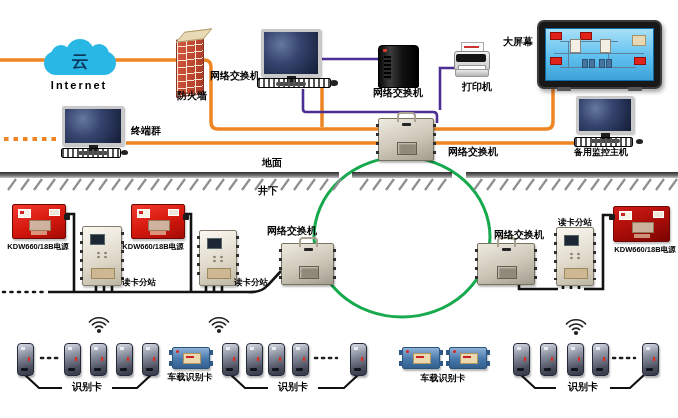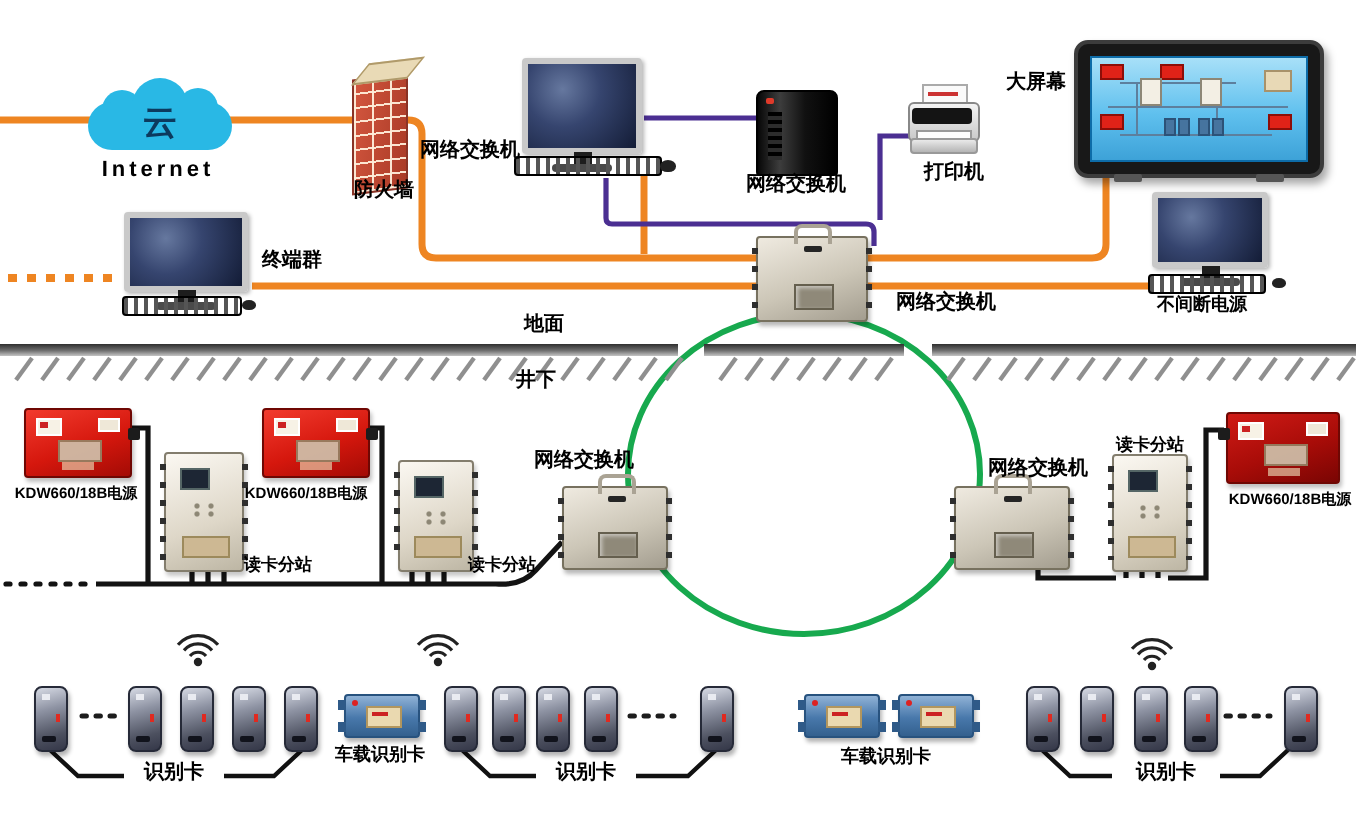--- a/index.html
+++ b/index.html
@@ -476,21 +476,21 @@
     </div>
 
   <div class="lbl en" style="left:79px;top:80px;">Internet</div>
   <div class="lbl" style="left:192px;top:91px;">防火墙</div>
   <div class="lbl" style="left:235px;top:71px;">网络交换机</div>
   <div class="lbl" style="left:398px;top:88px;">网络交换机</div>
   <div class="lbl" style="left:477px;top:82px;">打印机</div>
   <div class="lbl" style="left:518px;top:37px;text-align:right;">大屏幕</div>
   <div class="lbl" style="left:146px;top:126px;">终端群</div>
   <div class="lbl" style="left:473px;top:147px;">网络交换机</div>
-  <div class="lbl" style="left:601px;top:148px;font-size:9px;">不间断电源</div>
+  <div class="lbl" style="left:601px;top:148px;font-size:9px;">备用监控主机</div>
   <div class="lbl" style="left:272px;top:158px;">地面</div>
   <div class="lbl" style="left:268px;top:186px;">井下</div>
 
   <div class="lbl sm" style="left:38px;top:243px;">KDW660/18B电源</div>
   <div class="lbl sm" style="left:153px;top:243px;">KDW660/18B电源</div>
   <div class="lbl sm" style="left:645px;top:246px;">KDW660/18B电源</div>
 
   <div class="lbl md" style="left:139px;top:278px;">读卡分站</div>
   <div class="lbl md" style="left:251px;top:278px;">读卡分站</div>
   <div class="lbl md" style="left:575px;top:218px;">读卡分站</div>

